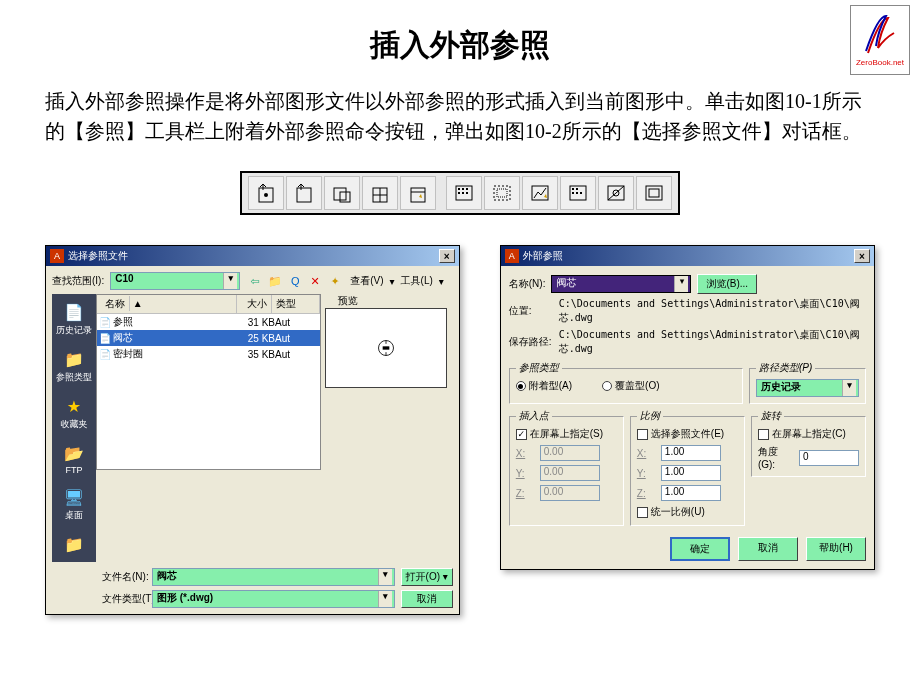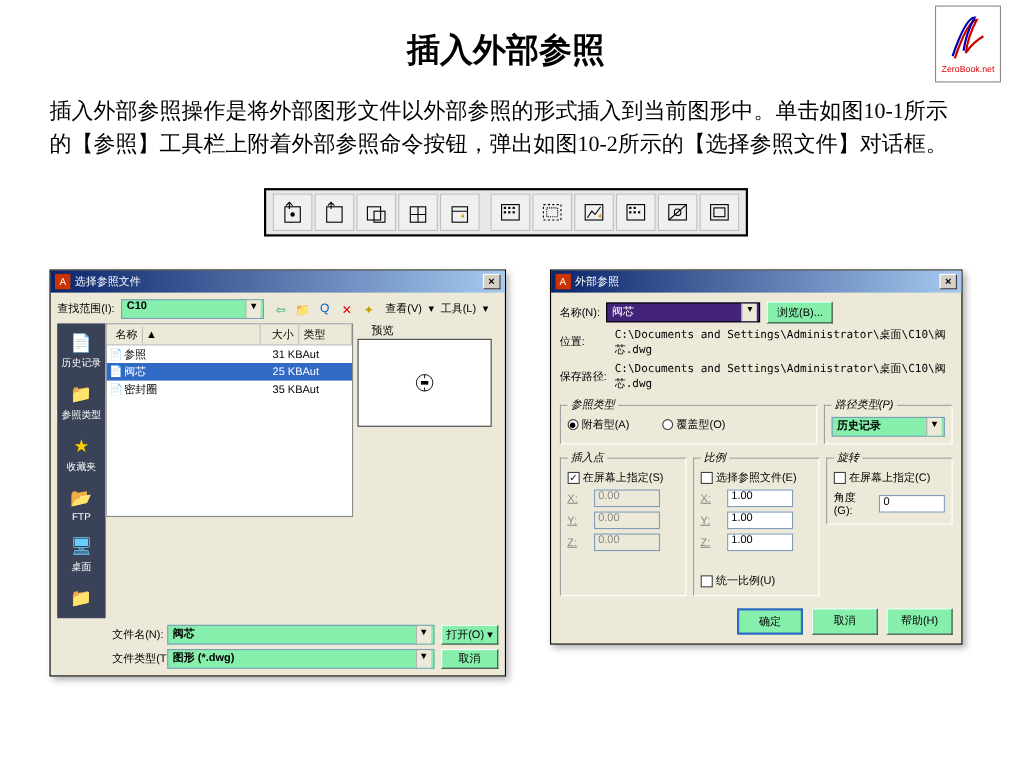--- a/index.html
+++ b/index.html
@@ -451,21 +451,21 @@
               <div class="small-input">1.00</div>
             </div>
           <div class="coord-row">
               <span class="coord-lbl">Y:</span>
               <div class="small-input">1.00</div>
             </div>
           <div class="coord-row">
               <span class="coord-lbl">Z:</span>
               <div class="small-input">1.00</div>
             </div>
-          <div class="radio-row" style="margin-top:20px">
+          <div class="radio-row" style="margin-top:4px">
             <span class="chk"></span>
             <span>统一比例(U)</span>
           </div>
         </fieldset>
 
         <div style="display:flex; flex-direction:column; gap:14px;">
           <fieldset class="groupbox">
             <legend>旋转</legend>
             <div class="radio-row">
               <span class="chk"></span>

